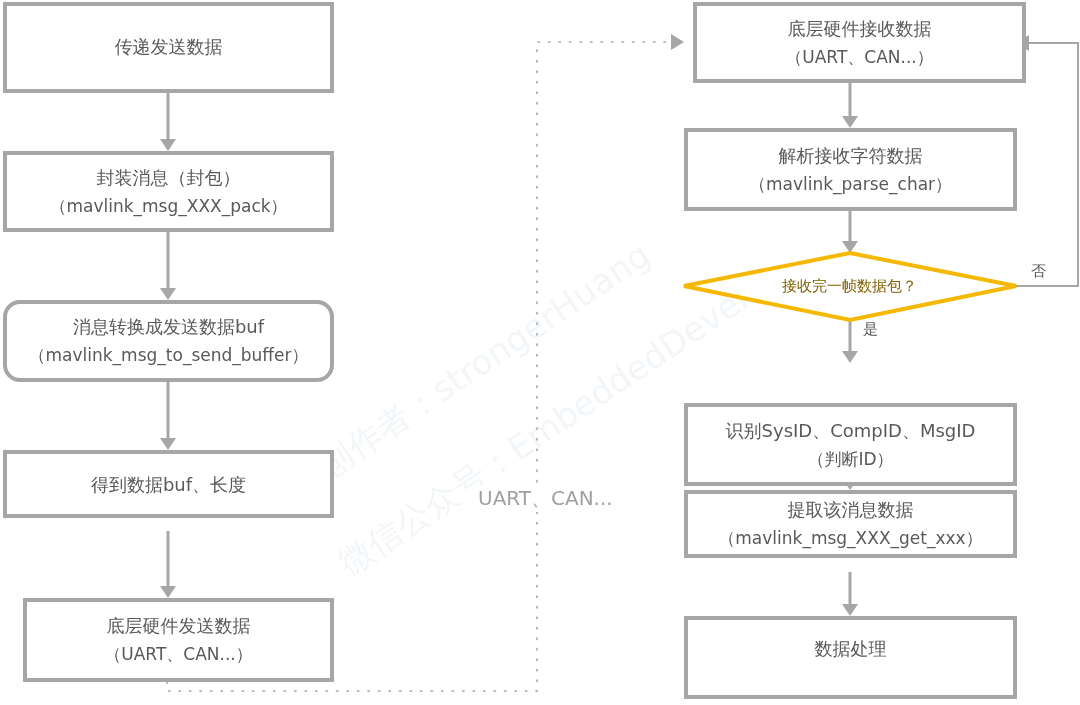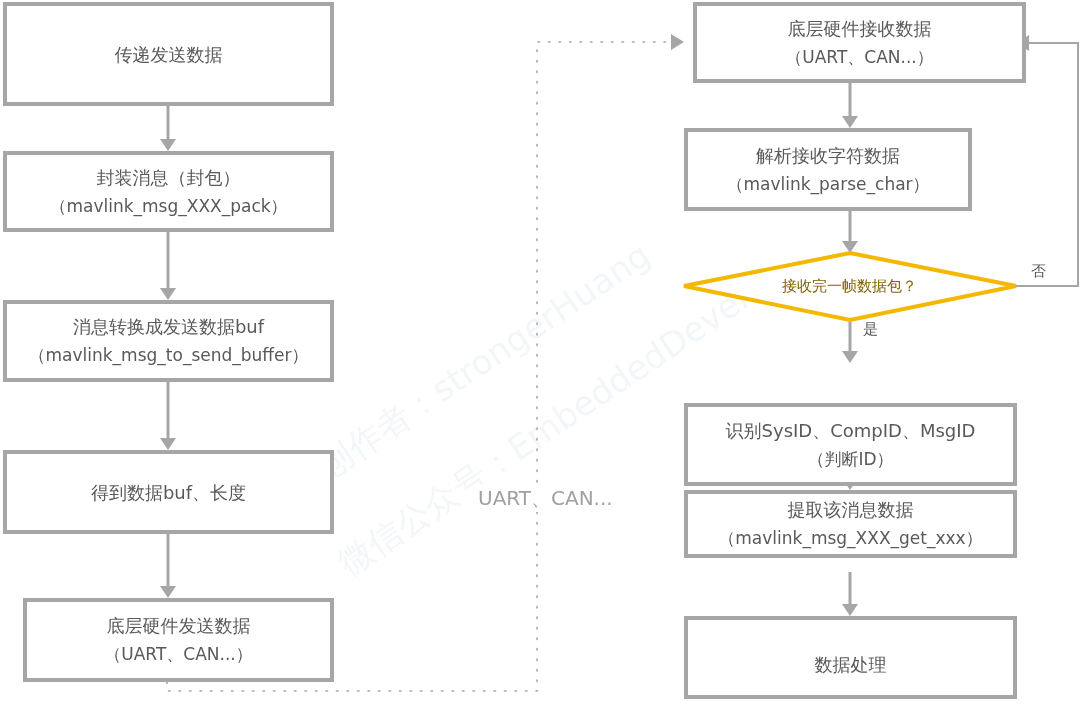--- a/index.html
+++ b/index.html
@@ -127,65 +127,65 @@
     <g fill="none" stroke="#a6a6a6">
       <path d="M1016,286 L1078,286 L1078,43 L1028,43" stroke-width="2"></path>
       <path d="M1029,35 L1016,43 L1029,51 z" fill="#a6a6a6" stroke="none"></path>
     </g>
 
     <polygon points="850,253 1016,286 850,320 684,286" fill="#ffffff" stroke="#f5b800" stroke-width="4" stroke-linejoin="miter"></polygon>
   </svg>
 
   <div class="link-label" style="left:476px; top:485px;">UART、CAN...</div>
 
-  <div class="box" style="left:3px; top:2px; width:331px; height:104px;">
+  <div class="box" style="left:3px; top:2px; width:331px; height:91px;font-family:Liberation Serif, serif;">
     <span class="line1">传递发送数据</span>
   </div>
 
   <div class="box" style="left:3px; top:151px; width:331px; height:81px;">
     <span class="line1">封装消息（封包）</span>
     <span class="line2">（mavlink_msg_XXX_pack）</span>
   </div>
 
-  <div class="box" style="left:3px; top:300px; width:331px; height:82px;">
+  <div class="box" style="left:3px; top:300px; width:331px; height:82px;border-radius:17px;">
     <span class="line1">消息转换成发送数据buf</span>
     <span class="line2">（mavlink_msg_to_send_buffer）</span>
   </div>
 
-  <div class="box" style="left:3px; top:450px; width:331px; height:84px;">
+  <div class="box" style="left:3px; top:450px; width:331px; height:68px;">
     <span class="line1">得到数据buf、长度</span>
   </div>
 
   <div class="box" style="left:12px; top:598px; width:311px; height:84px;margin-left:11px;">
     <span class="line1">底层硬件发送数据</span>
     <span class="line2">（UART、CAN...）</span>
   </div>
 
   <div class="box" style="left:684px; top:2px; width:333px; height:81px;margin-left:9px;">
     <span class="line1">底层硬件接收数据</span>
     <span class="line2">（UART、CAN...）</span>
   </div>
 
-  <div class="box" style="left:684px; top:128px; width:288px; height:83px;">
+  <div class="box" style="left:684px; top:128px; width:333px; height:83px;">
     <span class="line1">解析接收字符数据</span>
     <span class="line2">（mavlink_parse_char）</span>
   </div>
 
   <div class="diamond-label">接收完一帧数据包？</div>
 
   <div class="edge-label" style="left:1031px; top:262px;">否</div>
   <div class="edge-label" style="left:863px; top:320px;">是</div>
 
   <div class="box" style="left:684px; top:363px; width:333px; height:83px;margin-top:40px;">
     <span class="line1">识别SysID、CompID、MsgID</span>
     <span class="line2">（判断ID）</span>
   </div>
 
   <div class="box" style="left:684px; top:490px; width:333px; height:68px;">
     <span class="line1">提取该消息数据</span>
     <span class="line2">（mavlink_msg_XXX_get_xxx）</span>
   </div>
 
-  <div class="box" style="left:684px; top:616px; width:333px; height:83px; justify-content:center; padding-top:14px;">
+  <div class="box" style="left:684px; top:616px; width:333px; height:83px; justify-content:flex-start; padding-top:14px;">
     <span class="line1">数据处理</span>
   </div>
 
 </div>
 
 </body></html>

